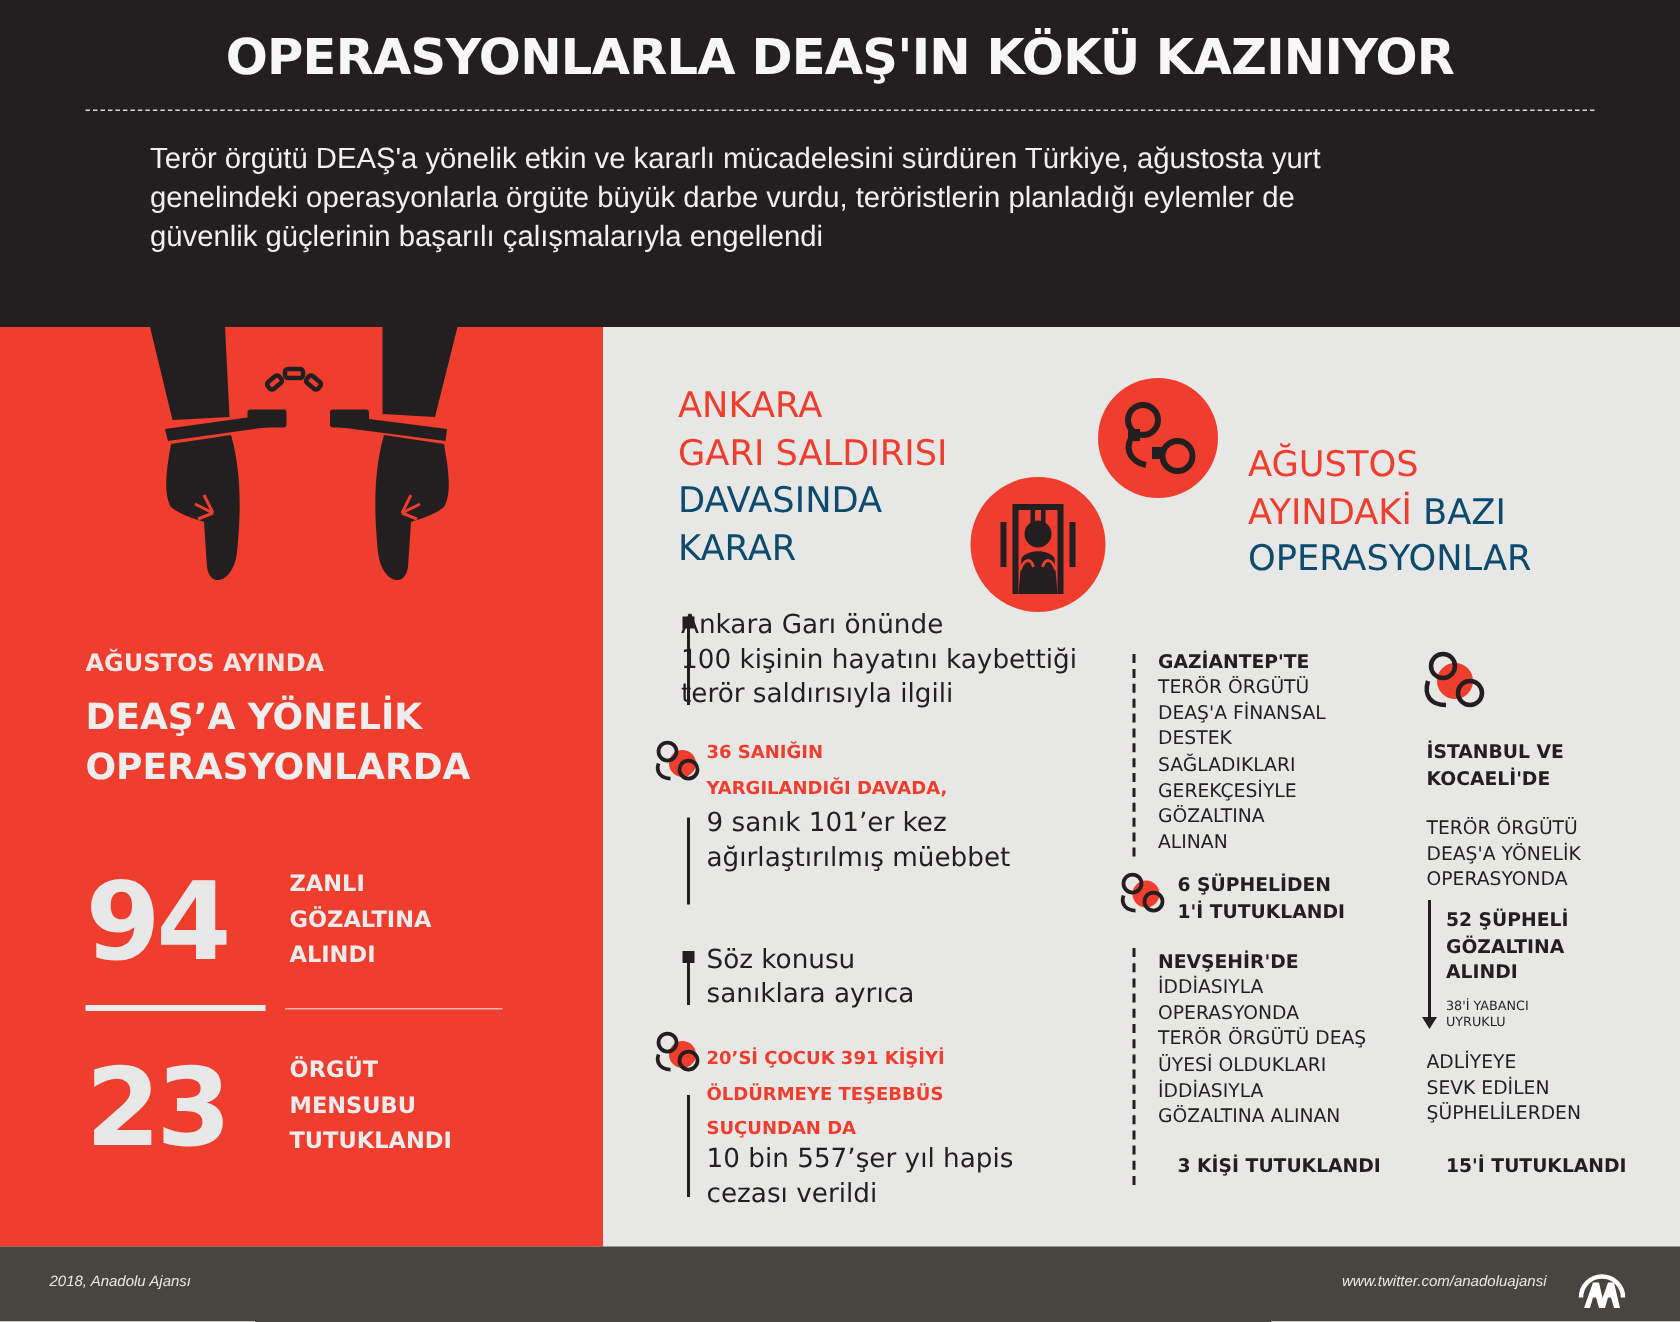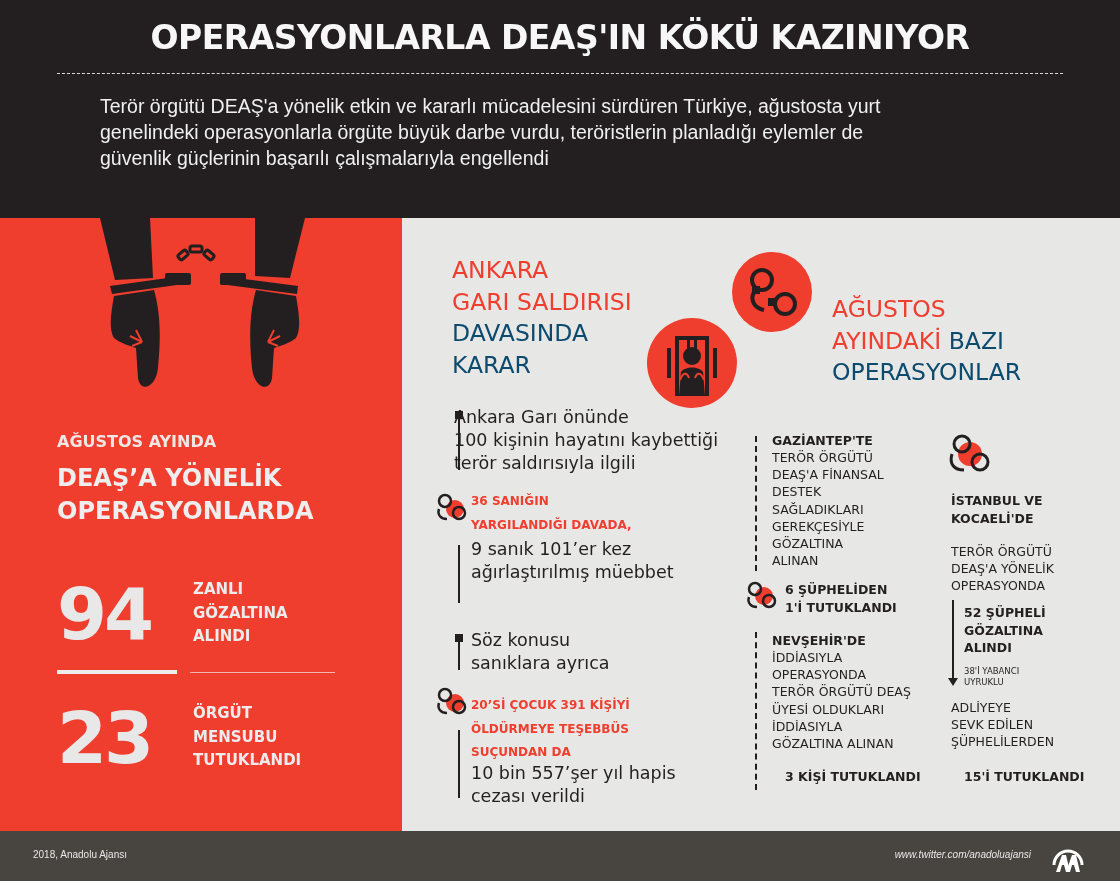--- a/index.html
+++ b/index.html
@@ -36,21 +36,21 @@
   .vline { position: absolute; width: 2px; background: #231f20; }
   .vdash { position: absolute; width: 0; border-left: 2px dashed #231f20; }
   .sq { position: absolute; width: 8px; height: 8px; background: #231f20; }
   .small-head { position: absolute; font-family: "DejaVu Sans", sans-serif; font-weight: bold; font-size: 12.5px; line-height: 17.5px; color: #231f20; }
   .small-txt { position: absolute; font-family: "DejaVu Sans", sans-serif; font-size: 12.5px; line-height: 17.2px; color: #231f20; }
   .tiny-txt { position: absolute; font-family: "DejaVu Sans", sans-serif; font-size: 8.5px; line-height: 11px; color: #231f20; }
   .cuff-icon { position: absolute; }
 
   
   .footer { position: absolute; left: 0; top: 831px; width: 1120px; height: 50px; background: #48443f; }
-  .footer .credit { position: absolute; left: 33px; top: 18px; font-size: 10px; color: #e8e8e8; }
+  .footer .credit { position: absolute; left: 33px; top: 18px; font-size: 10px; font-style: italic; color: #e8e8e8; }
   .footer .twitter { position: absolute; right: 89px; top: 18px; font-size: 10px; font-style: italic; color: #e8e8e8; }
   .footer .logo { position: absolute; left: 1050px; top: 10px; width: 36px; height: 32px; }
 </style>
 </head>
 <body>
 
 <div class="header">
   <div class="title">OPERASYONLARLA DEAŞ'IN KÖKÜ KAZINIYOR</div>
   <div class="dash"></div>
   <div class="intro">

